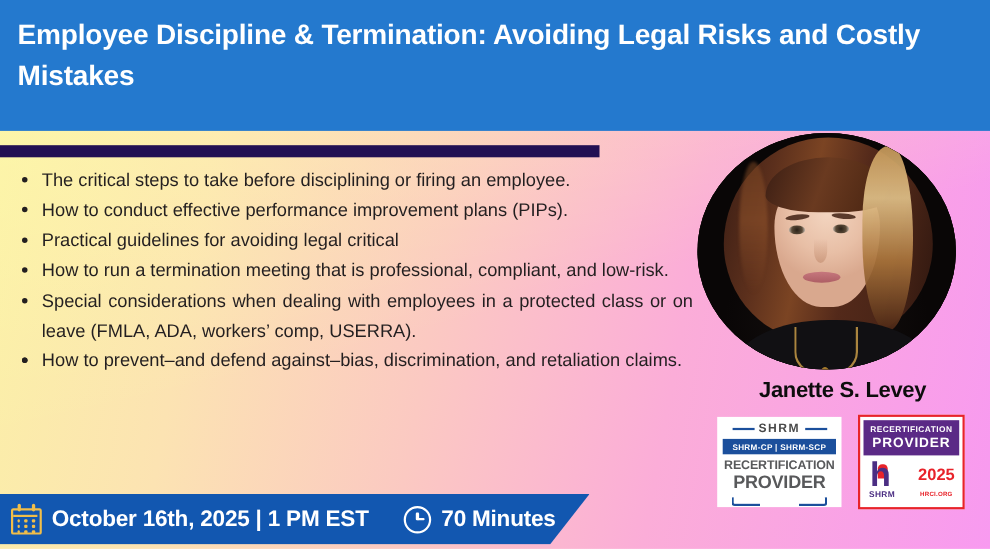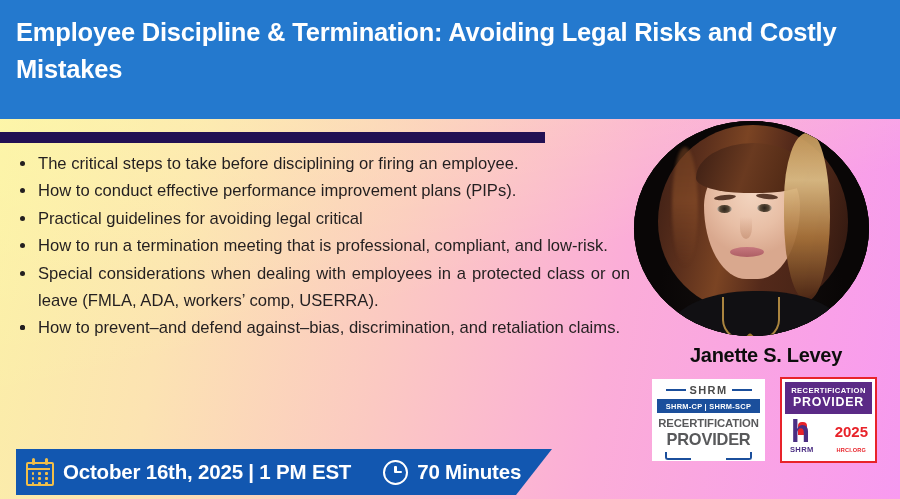--- a/index.html
+++ b/index.html
@@ -331,21 +331,21 @@
     right:6px; bottom:1px;
     font-size:5.6px;
     font-weight:bold;
     color:#E8232A;
     letter-spacing:.2px;
   }
 
   
   #banner {
     position:absolute;
-    left:16px; top:449px;
+    left:0; top:449px;
     width:536px; height:46px;
     background:#1257B0;
     clip-path: polygon(0 0, 536px 0, 500px 46px, 0 46px);
     display:flex;
     align-items:center;
     padding-left:10px;
     gap:9px;
   }
   #banner .btext {
     color:#FFFFFF;

